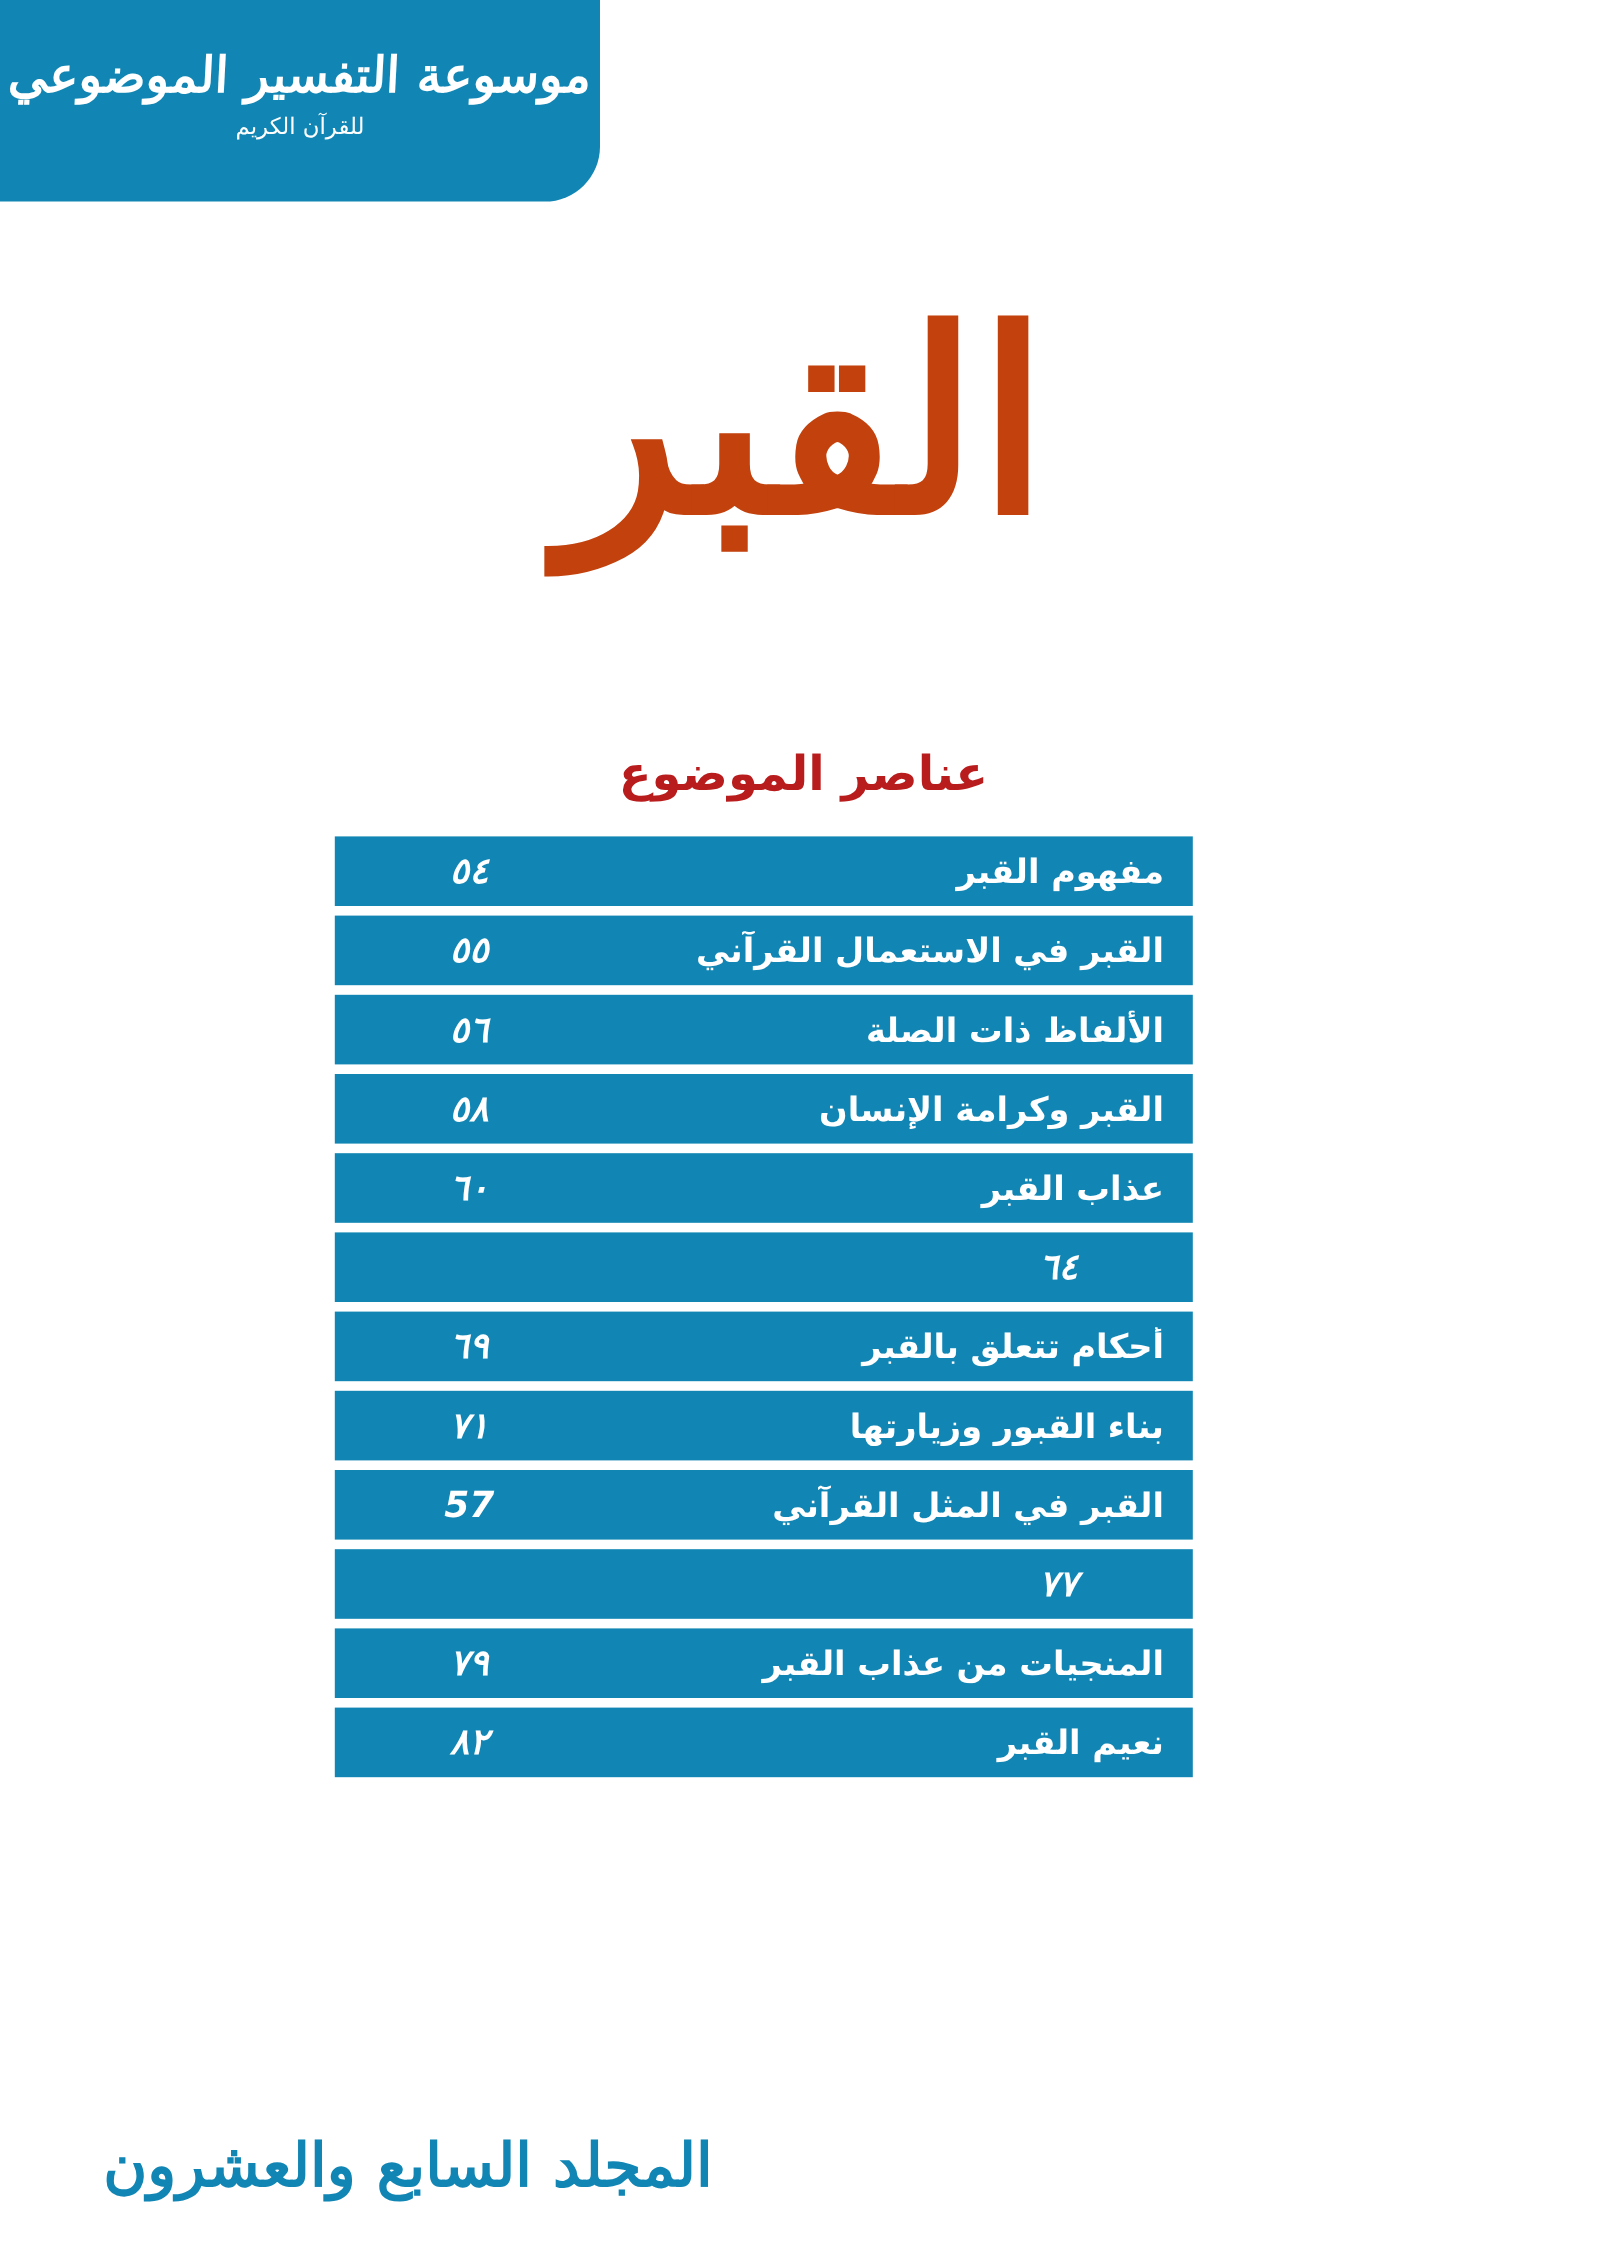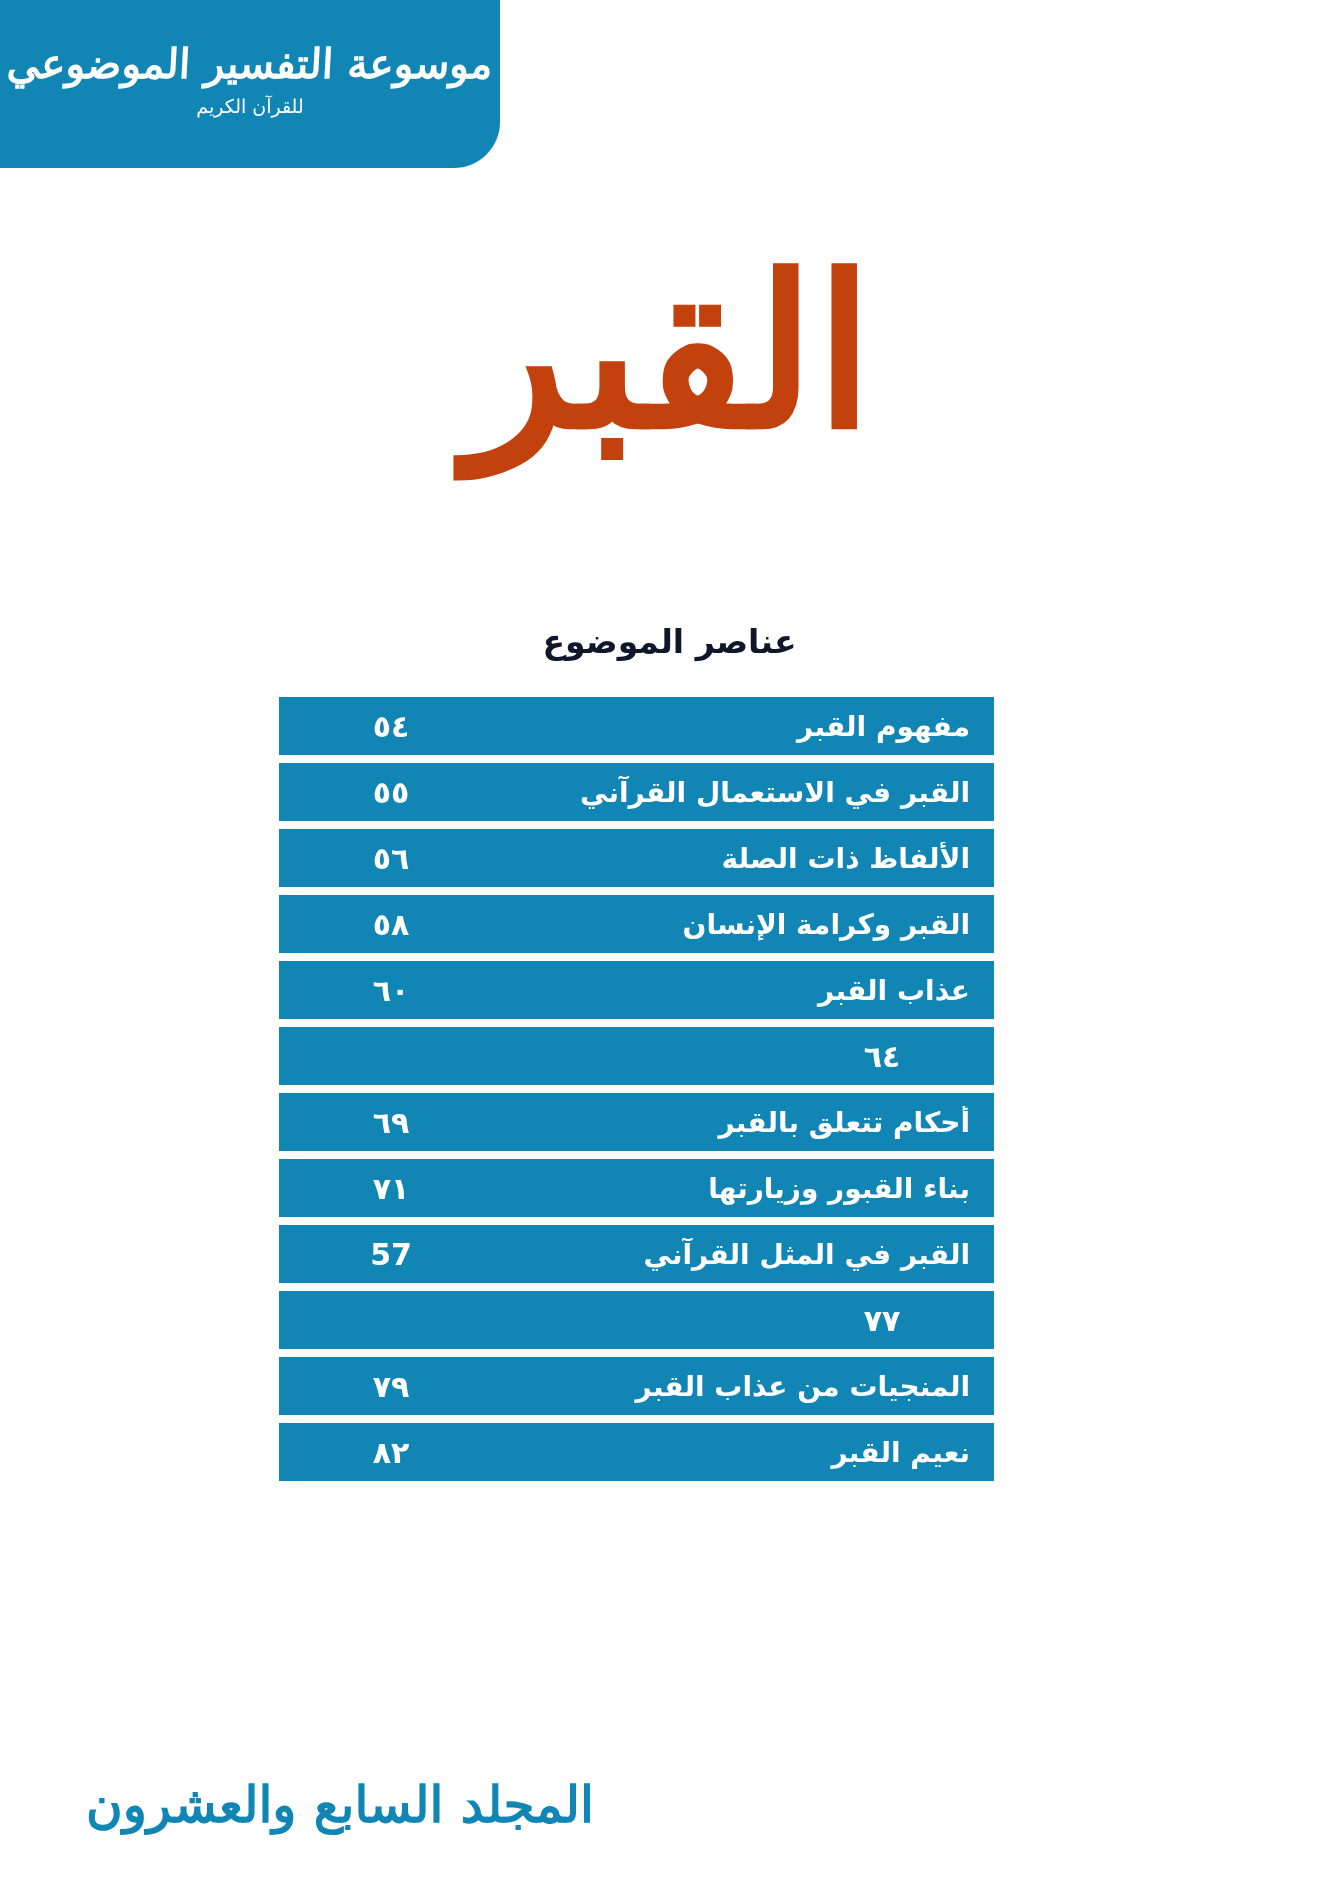--- a/index.html
+++ b/index.html
@@ -64,24 +64,24 @@
     letter-spacing: -4px;
   }
 
   
   .subtitle {
     position: absolute;
     top: 622px;
     left: 0;
     width: 100%;
     text-align: center;
-    color: #0f172a;
+    color: #b91c1c;
     font-family: "DejaVu Sans", sans-serif;
     font-weight: bold;
-    font-size: 33px;
+    font-size: 40px;
   }
 
   
   .toc {
     position: absolute;
     top: 697px;
     left: 279px;
     width: 715px;
   }
   .toc-row {
@@ -105,20 +105,21 @@
     white-space: nowrap;
     overflow: hidden;
   }
   .toc-page {
     flex: 0 0 176px;
     text-align: center;
     font-family: "DejaVu Sans", sans-serif;
     font-weight: bold;
     font-size: 30px;
     direction: rtl;
+    font-style: italic;
   }
 
   
   .footer {
     position: absolute;
     bottom: 56px;
     left: 86px;
     color: #1186b4;
     font-family: "DejaVu Serif", serif;
     font-weight: bold;

